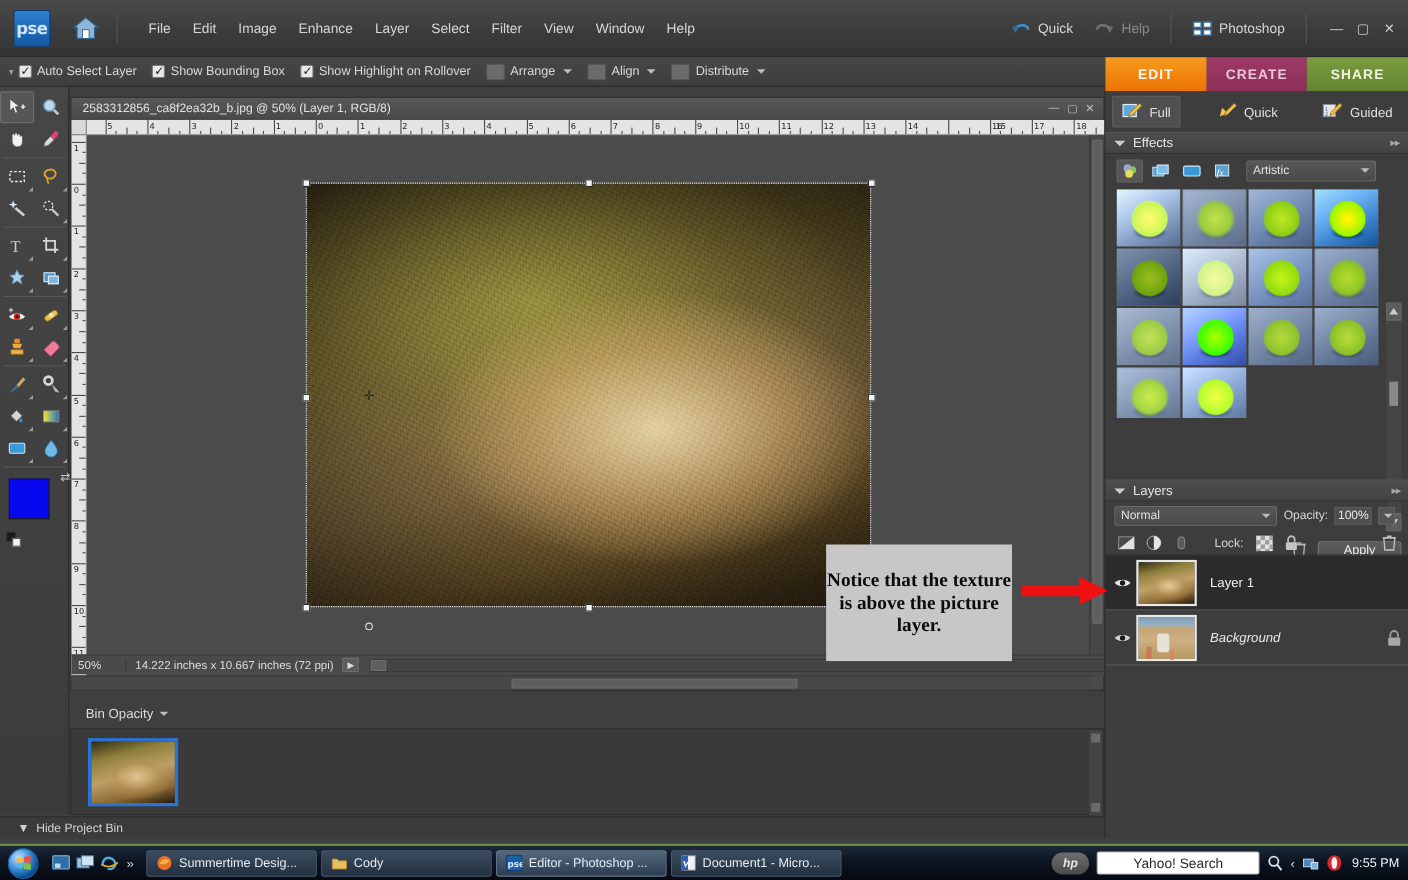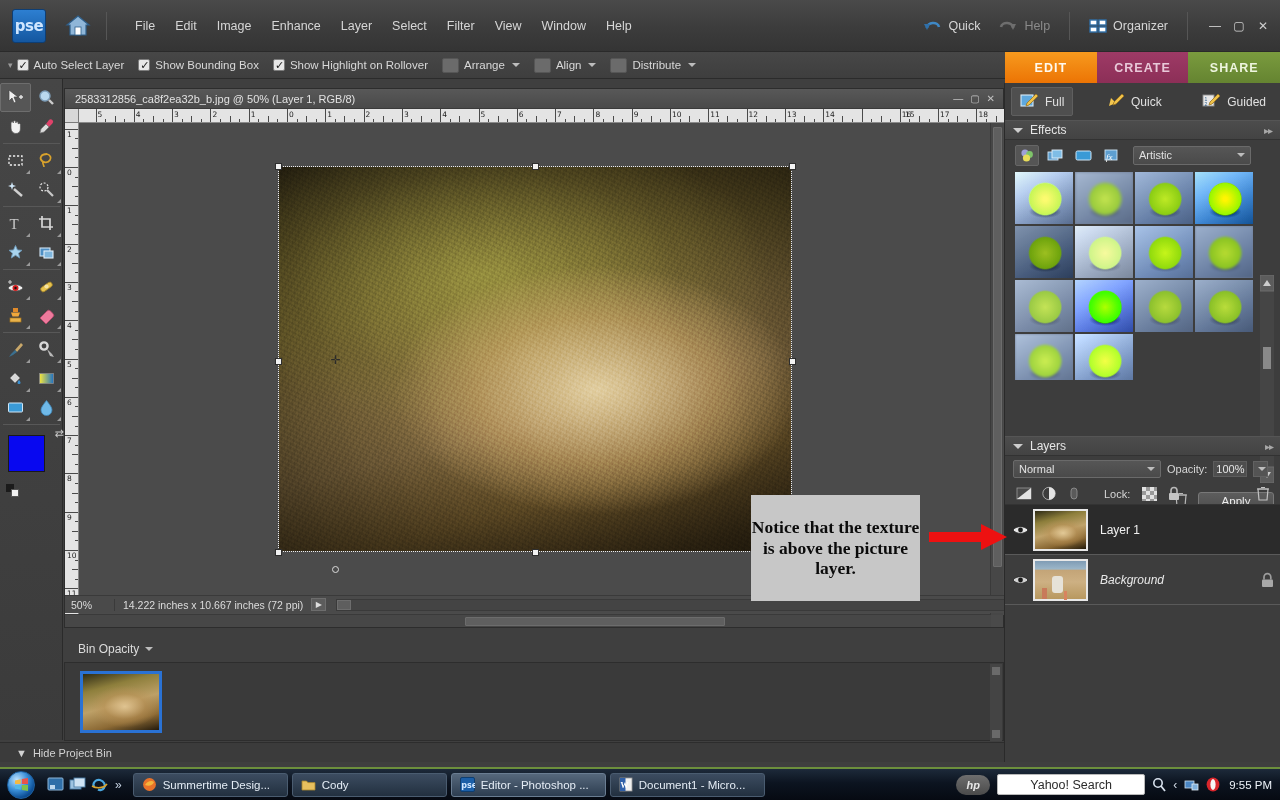--- a/index.html
+++ b/index.html
@@ -540,21 +540,21 @@
         <span>Help</span>
       </div>
       <div class="menubar-sep"></div>
       <div class="tb-btn">
         <svg width="18" height="16" viewBox="0 0 18 16">
           <rect x="1" y="2" width="7" height="5" fill="#fff" stroke="#2f6fa8" stroke-width="1.4"></rect>
           <rect x="10" y="2" width="7" height="5" fill="#fff" stroke="#2f6fa8" stroke-width="1.4"></rect>
           <rect x="1" y="9" width="7" height="5" fill="#fff" stroke="#2f6fa8" stroke-width="1.4"></rect>
           <rect x="10" y="9" width="7" height="5" fill="#fff" stroke="#2f6fa8" stroke-width="1.4"></rect>
         </svg>
-        <span>Organizer</span>
+        <span>Photoshop</span>
       </div>
       <div class="menubar-sep"></div>
       <div class="winctrl">
         <span>—</span>
         <span>▢</span>
         <span>✕</span>
       </div>
     </div>
   </div>
 

